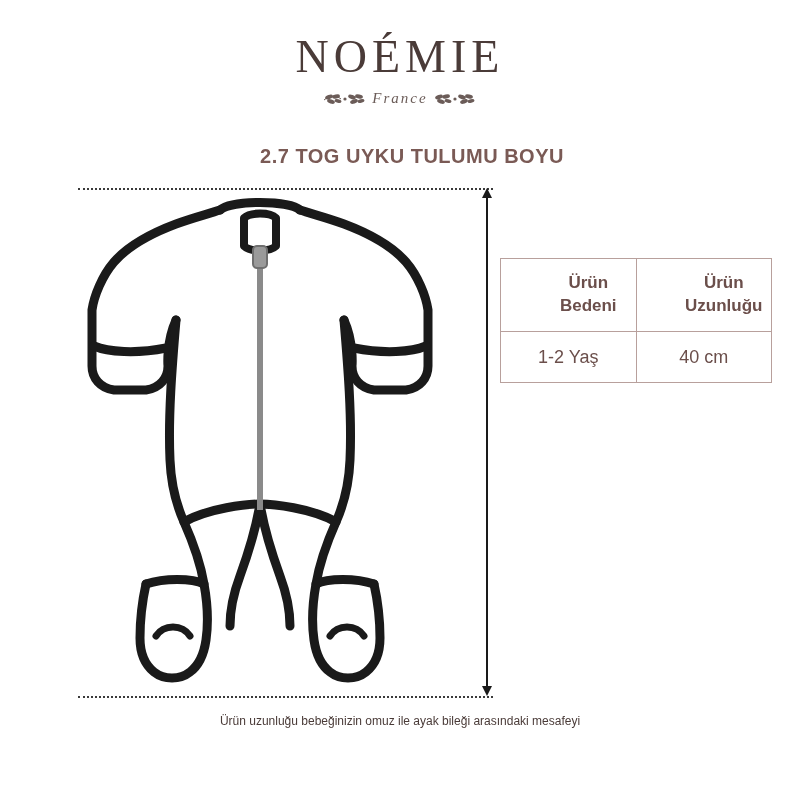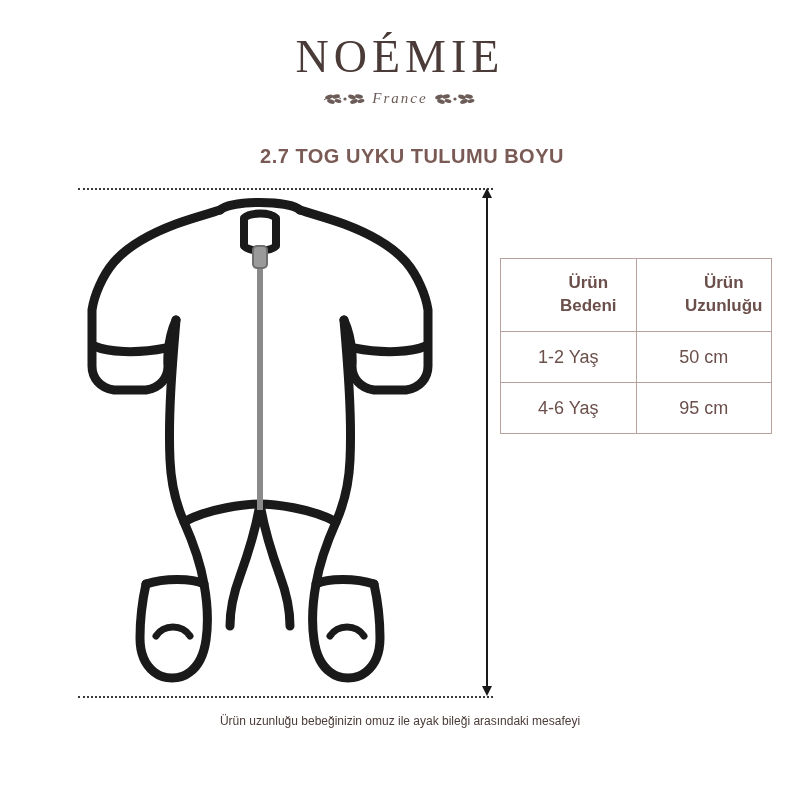--- a/index.html
+++ b/index.html
@@ -283,25 +283,21 @@
         </th>
         <th>
           <span>Ürün</span><br>
           <span>Uzunluğu</span>
         </th>
       </tr>
     </thead>
     <tbody>
       <tr>
         <td>1-2 Yaş</td>
-        <td>50 cm</td>
-      </tr>
-      <tr>
-        <td>4-6 Yaş</td>
-        <td>95 cm</td>
+        <td>40 cm</td>
       </tr>
     </tbody>
   </table>
 
   <div class="note">
     <div>Ürün uzunluğu bebeğinizin omuz ile ayak bileği arasındaki mesafeyi</div>
   </div>
 
 </div>
 

